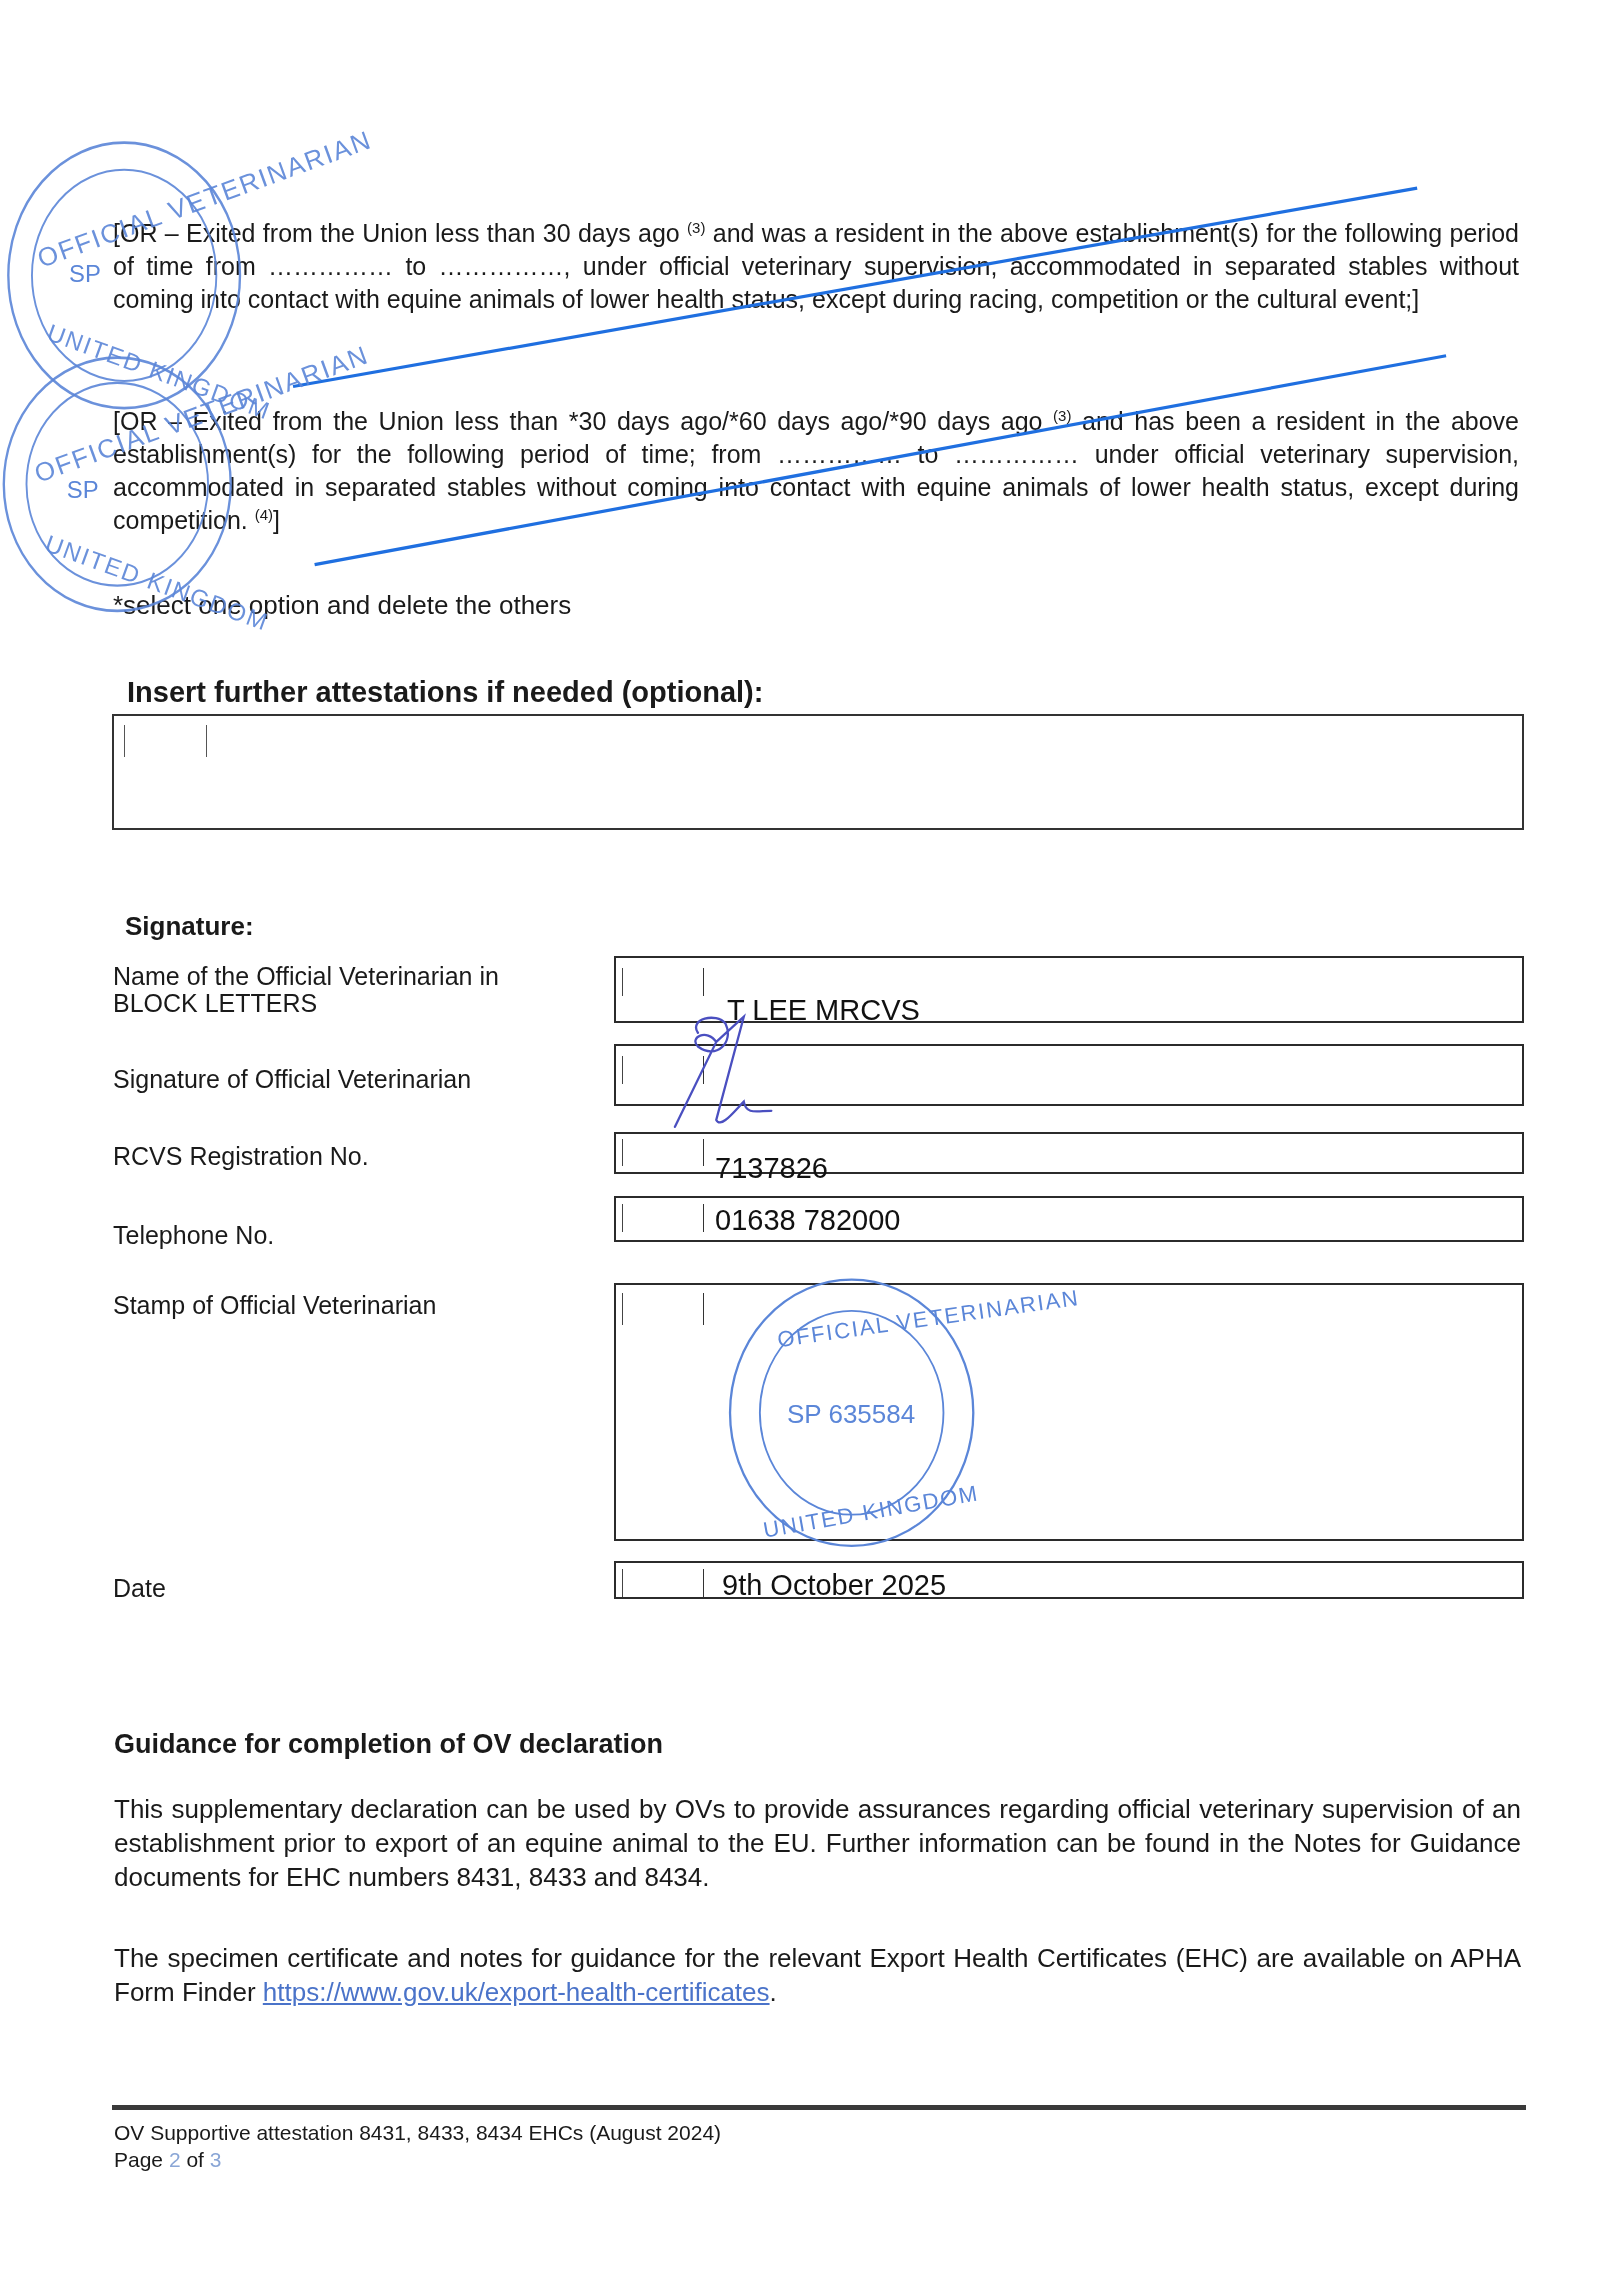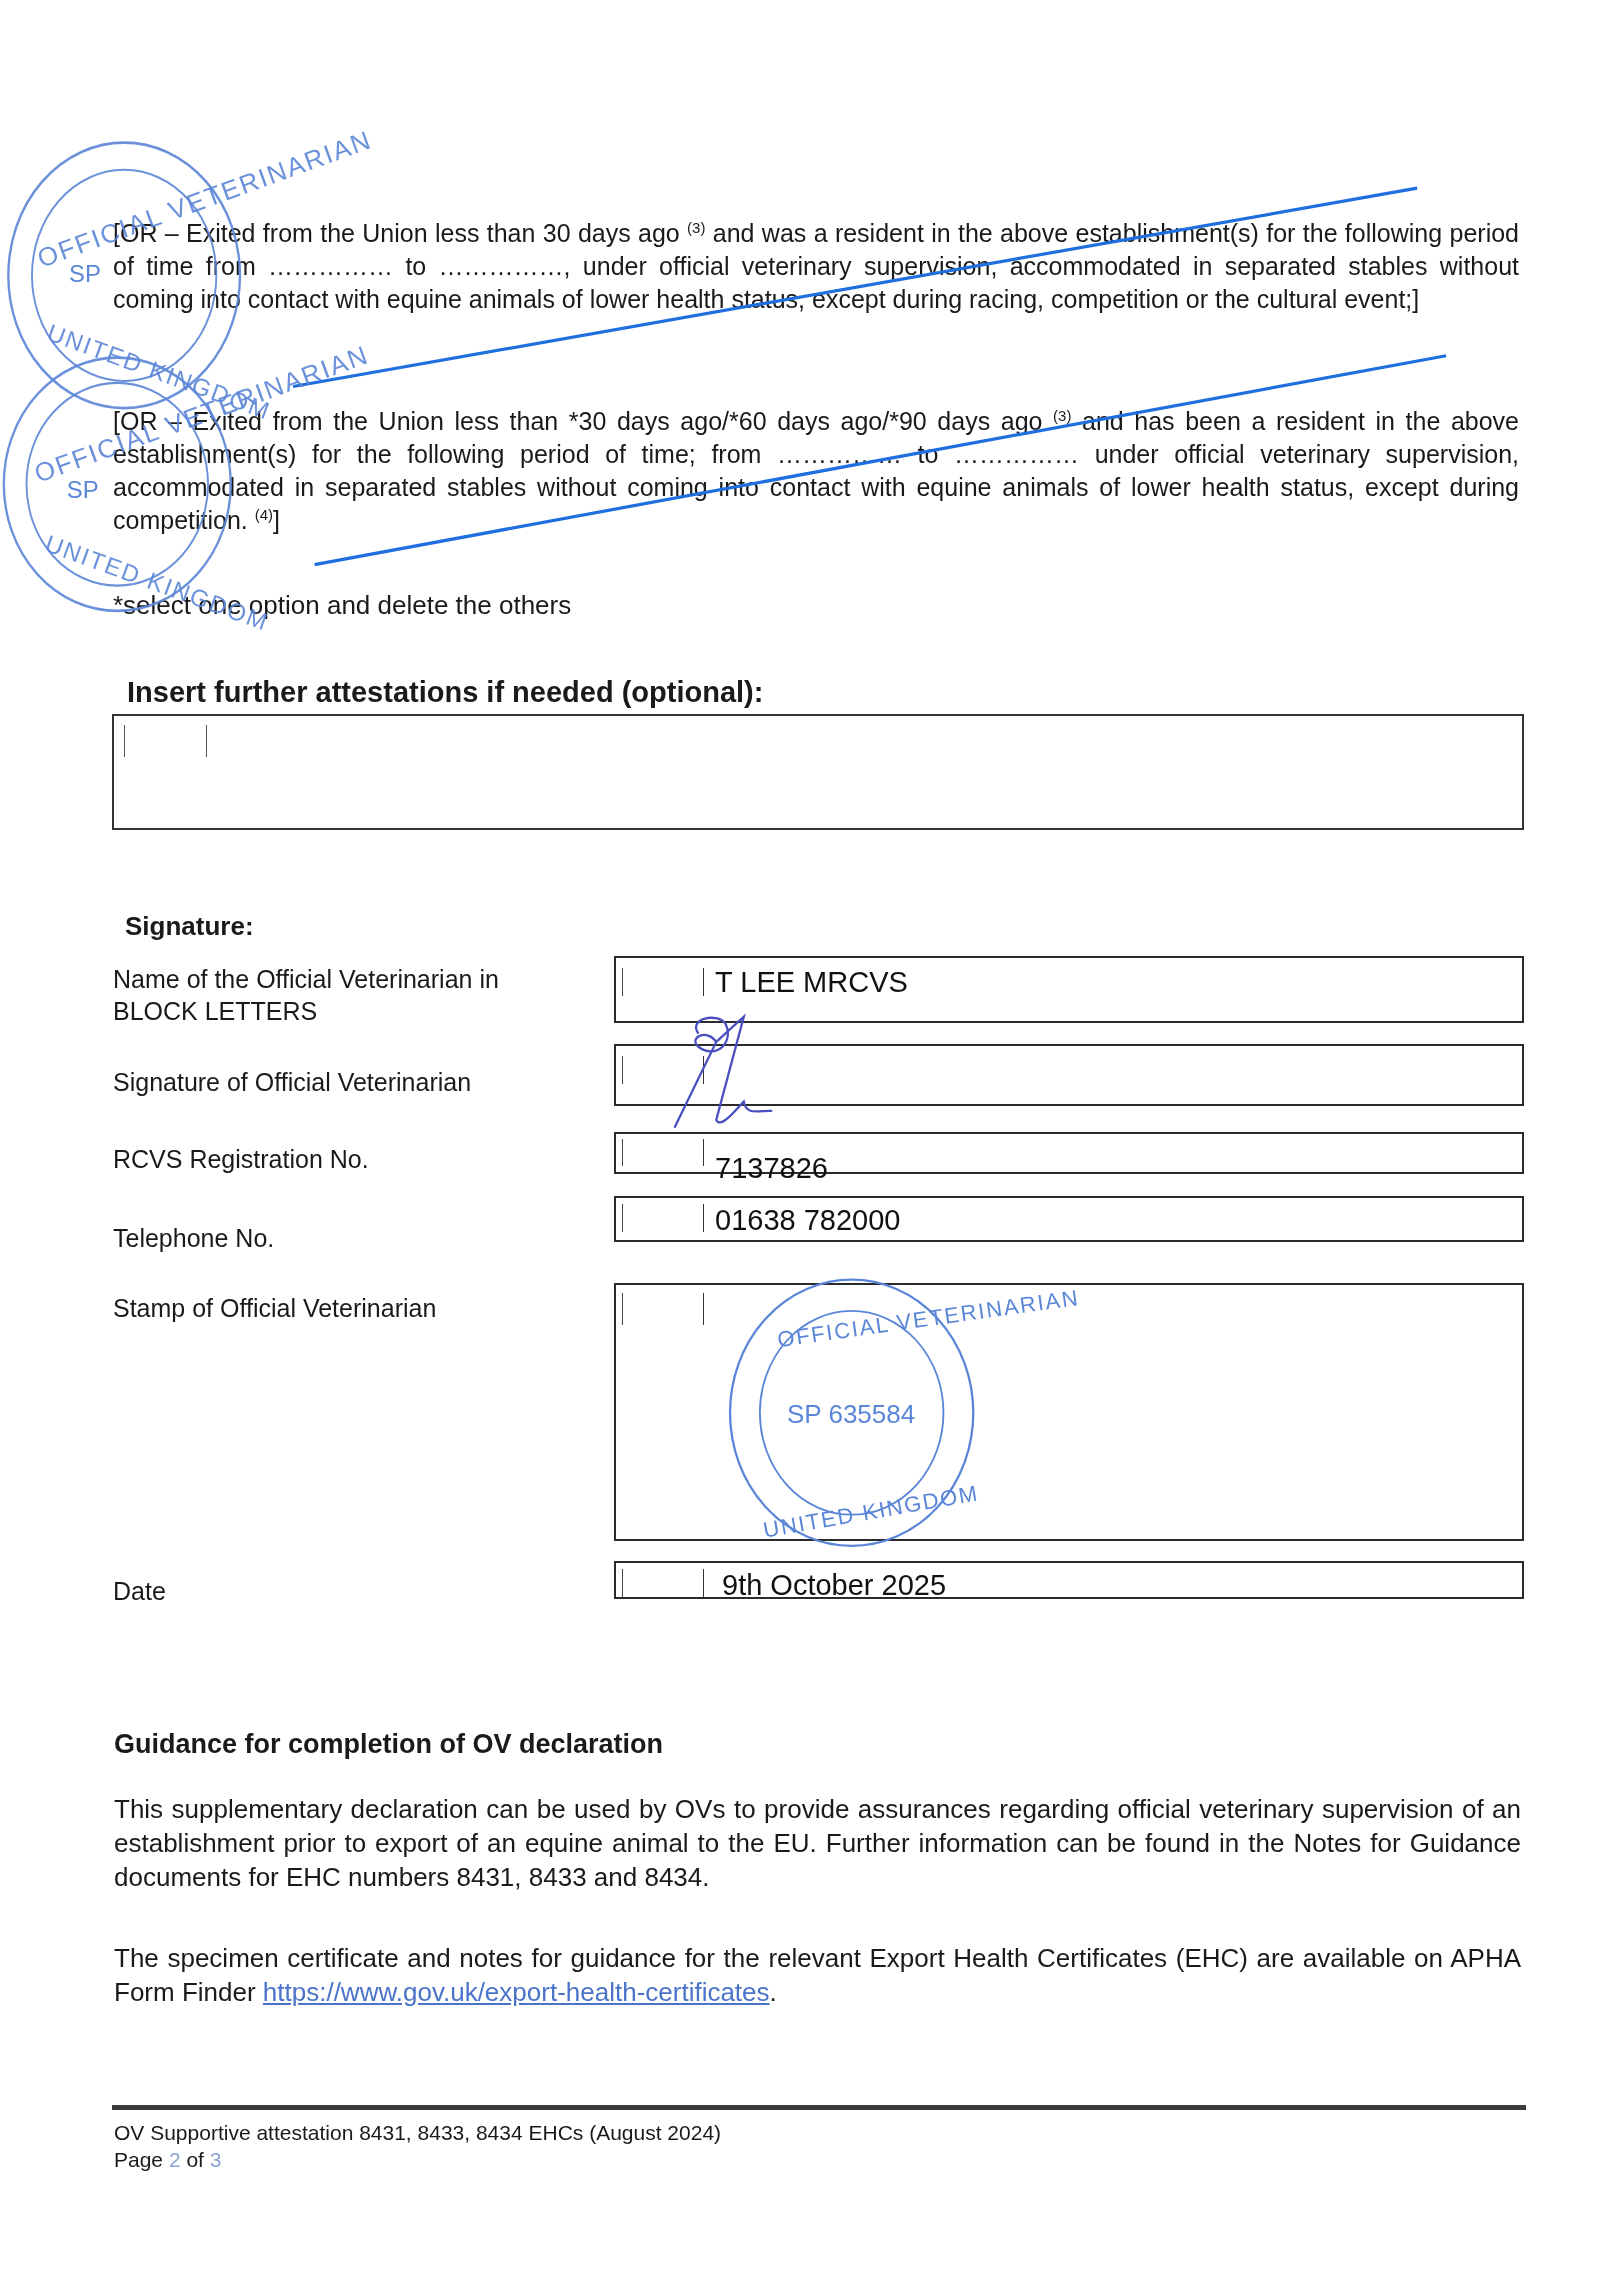--- a/index.html
+++ b/index.html
@@ -8,21 +8,21 @@
   .abs { position: absolute; }
   .para { position: absolute; left: 113px; width: 1406px; font-size: 25px; line-height: 33px;
           text-align: justify; text-align-last: left; }
   .para sup { font-size: 15px; line-height: 0; vertical-align: 9.2px; }
   .note { left: 113px; top: 590px; font-size: 26px; }
   .h-attest { left: 127px; top: 676px; font-size: 29px; font-weight: bold; }
   .attest-box { left: 112px; top: 714px; width: 1412px; height: 116px;
                 border: 2.3px solid #333; border-top-width: 2.8px; border-bottom-width: 2.8px; box-sizing: border-box; }
   .cursor-l { position: absolute; width: 0.9px; background: #555; }
   .h-sig { left: 113px; top: 911px; font-size: 26px; font-weight: bold; margin-left: 12px; }
-  .lbl { position: absolute; left: 113px; font-size: 25px; line-height: 32px; }
+  .lbl { position: absolute; left: 113px; font-size: 25px; line-height: 27px; }
   .field { position: absolute; left: 614px; width: 910px; border: 2.3px solid #2b2b2b; box-sizing: border-box; }
   .field .tick1 { position: absolute; left: 6.4px; top: 10px; width: 0.9px; height: 27.5px; background: #444; }
   .field .tick2 { position: absolute; left: 87px; top: 10px; width: 1.4px; height: 27.5px; background: #333; }
   .field .val { position: absolute; left: 99px; font-size: 29px; color: #111; white-space: nowrap; }
   .h-guid { left: 114px; top: 1729px; font-size: 27px; font-weight: bold; }
   .gpara { position: absolute; left: 114px; width: 1407px; font-size: 26px; line-height: 34px;
            text-align: justify; text-align-last: left; margin-top: 20px; }
   .link { color: #4a73c9; text-decoration: underline; text-decoration-color: #4a73c9; }
   .footer-rule { left: 112px; top: 2105px; width: 1414px; height: 4.6px; background: #3a3a3a; }
   .footer { left: 114px; font-size: 21px; line-height: 27px; }
@@ -48,21 +48,21 @@
   <div class="cursor-l" style="left:92px;top:9.2px;height:32px;"></div>
   <span></span>
 </div>
 
 <div class="abs h-sig">Signature:</div>
 
 <div class="lbl" style="top:963px;width:459px;">Name of the Official Veterinarian in BLOCK LETTERS</div>
 <div class="field" style="top:956px;height:67px;">
   <span class="tick1"></span>
     <span class="tick2"></span>
-  <span class="val" style="top:8px;">T LEE MRCVS</span>
+  <span class="val" style="top:36px;margin-left:12px;">T LEE MRCVS</span>
 </div>
 
 <div class="lbl" style="top:1066px;">Signature of Official Veterinarian</div>
 <div class="field" style="top:1044px;height:62px;">
   <span class="tick1"></span>
     <span class="tick2"></span>
   <span class="val" style="top:13.8px;"></span>
 </div>
 
 <div class="lbl" style="top:1143px;">RCVS Registration No.</div>

